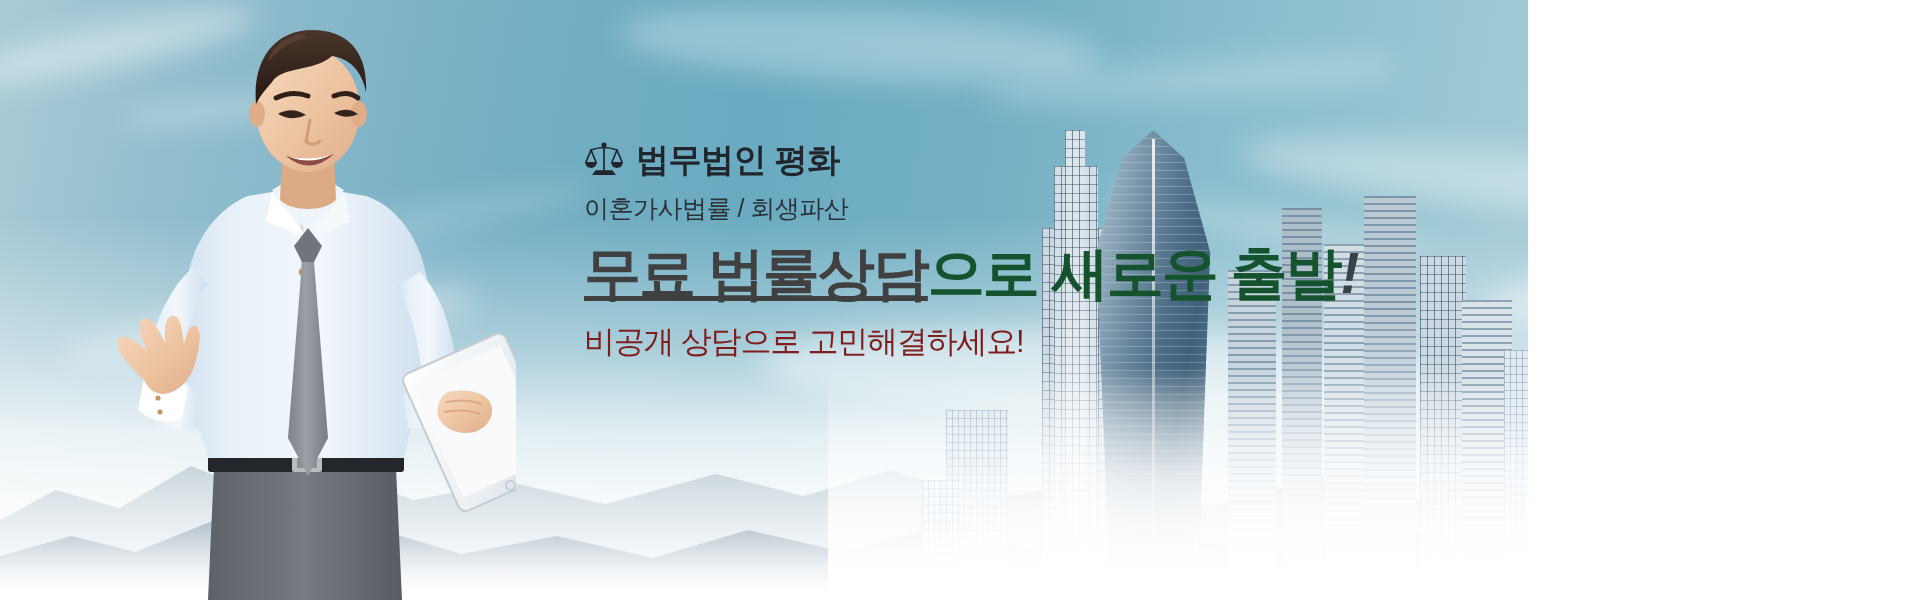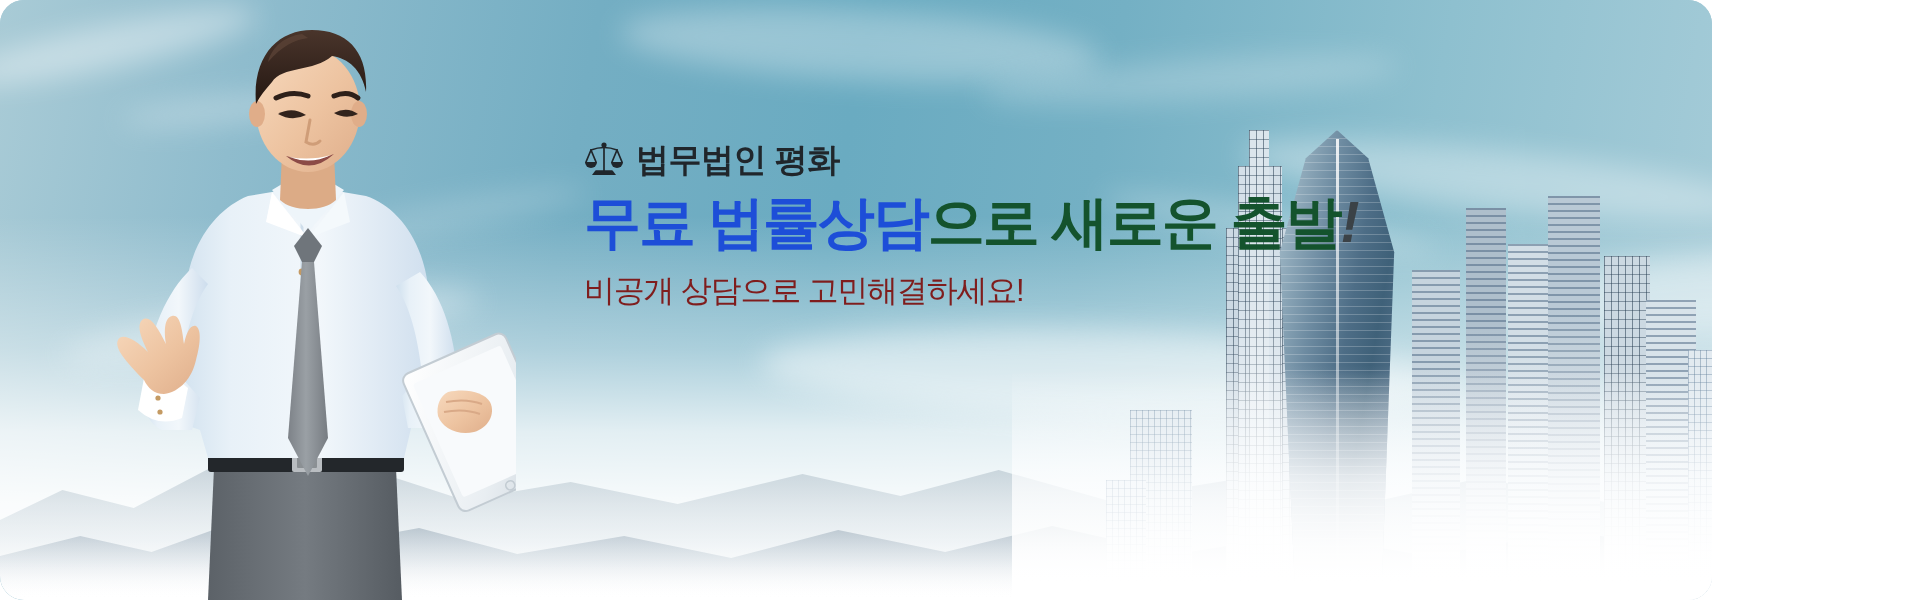--- a/index.html
+++ b/index.html
@@ -5,26 +5,25 @@
 <style>
   html, body {
     margin: 0;
     padding: 0;
     background: #ffffff;
   }
   * { box-sizing: border-box; }
 
   .banner {
     position: relative;
-    width: 1712px;
+    width: 1528px;
     height: 600px;
     overflow: hidden;
     font-family: "Liberation Sans", "DejaVu Sans", sans-serif;
     background: #9dc5d2;
-    border-radius: 24px;
   }
 
   
   .sky {
     position: absolute;
     inset: 0;
     background:
       linear-gradient(to bottom,
         rgba(255,255,255,0.00) 36%,
         rgba(255,255,255,0.42) 58%,
@@ -158,21 +157,21 @@
     white-space: nowrap;
   }
   .headline {
     font-size: 57px;
     font-weight: bold;
     letter-spacing: -2px;
     line-height: 1.08;
     white-space: nowrap;
     margin-bottom: 16px;
   }
-  .headline .accent { color: #1d4ed8; }
+  .headline .accent { color: #404040; text-decoration: underline; }
   .headline .plain  { color: #14532d; }
   .headline .bang   { color: #3b4247; font-style: italic; }
   .tagline {
     font-size: 31px;
     color: #7f1d1d;
     letter-spacing: -1.2px;
     white-space: nowrap;
   }
 </style>
 </head>
@@ -394,19 +393,20 @@
           </g>
           <circle cx="20" cy="5" r="2.6" fill="#20262b"></circle>
           <path d="M1 22 h12 a6 6 0 0 1 -12 0 Z" fill="#20262b"></path>
           <path d="M27 22 h12 a6 6 0 0 1 -12 0 Z" fill="#20262b"></path>
           <path d="M11 31 h18 l3 4 h-24 Z" fill="#20262b"></path>
         </svg>
       </span>
       <span class="logo-text">법무법인 평화</span>
     </div>
 
+    <div class="subtitle">이혼가사법률 / 회생파산</div>
 
     <div class="headline"><span class="accent">무료 법률상담</span><span class="plain">으로 새로운 출발</span><span class="bang">!</span></div>
 
     <div class="tagline">비공개 상담으로 고민해결하세요!</div>
   </div>
 
 </div>
 
 </body></html>

